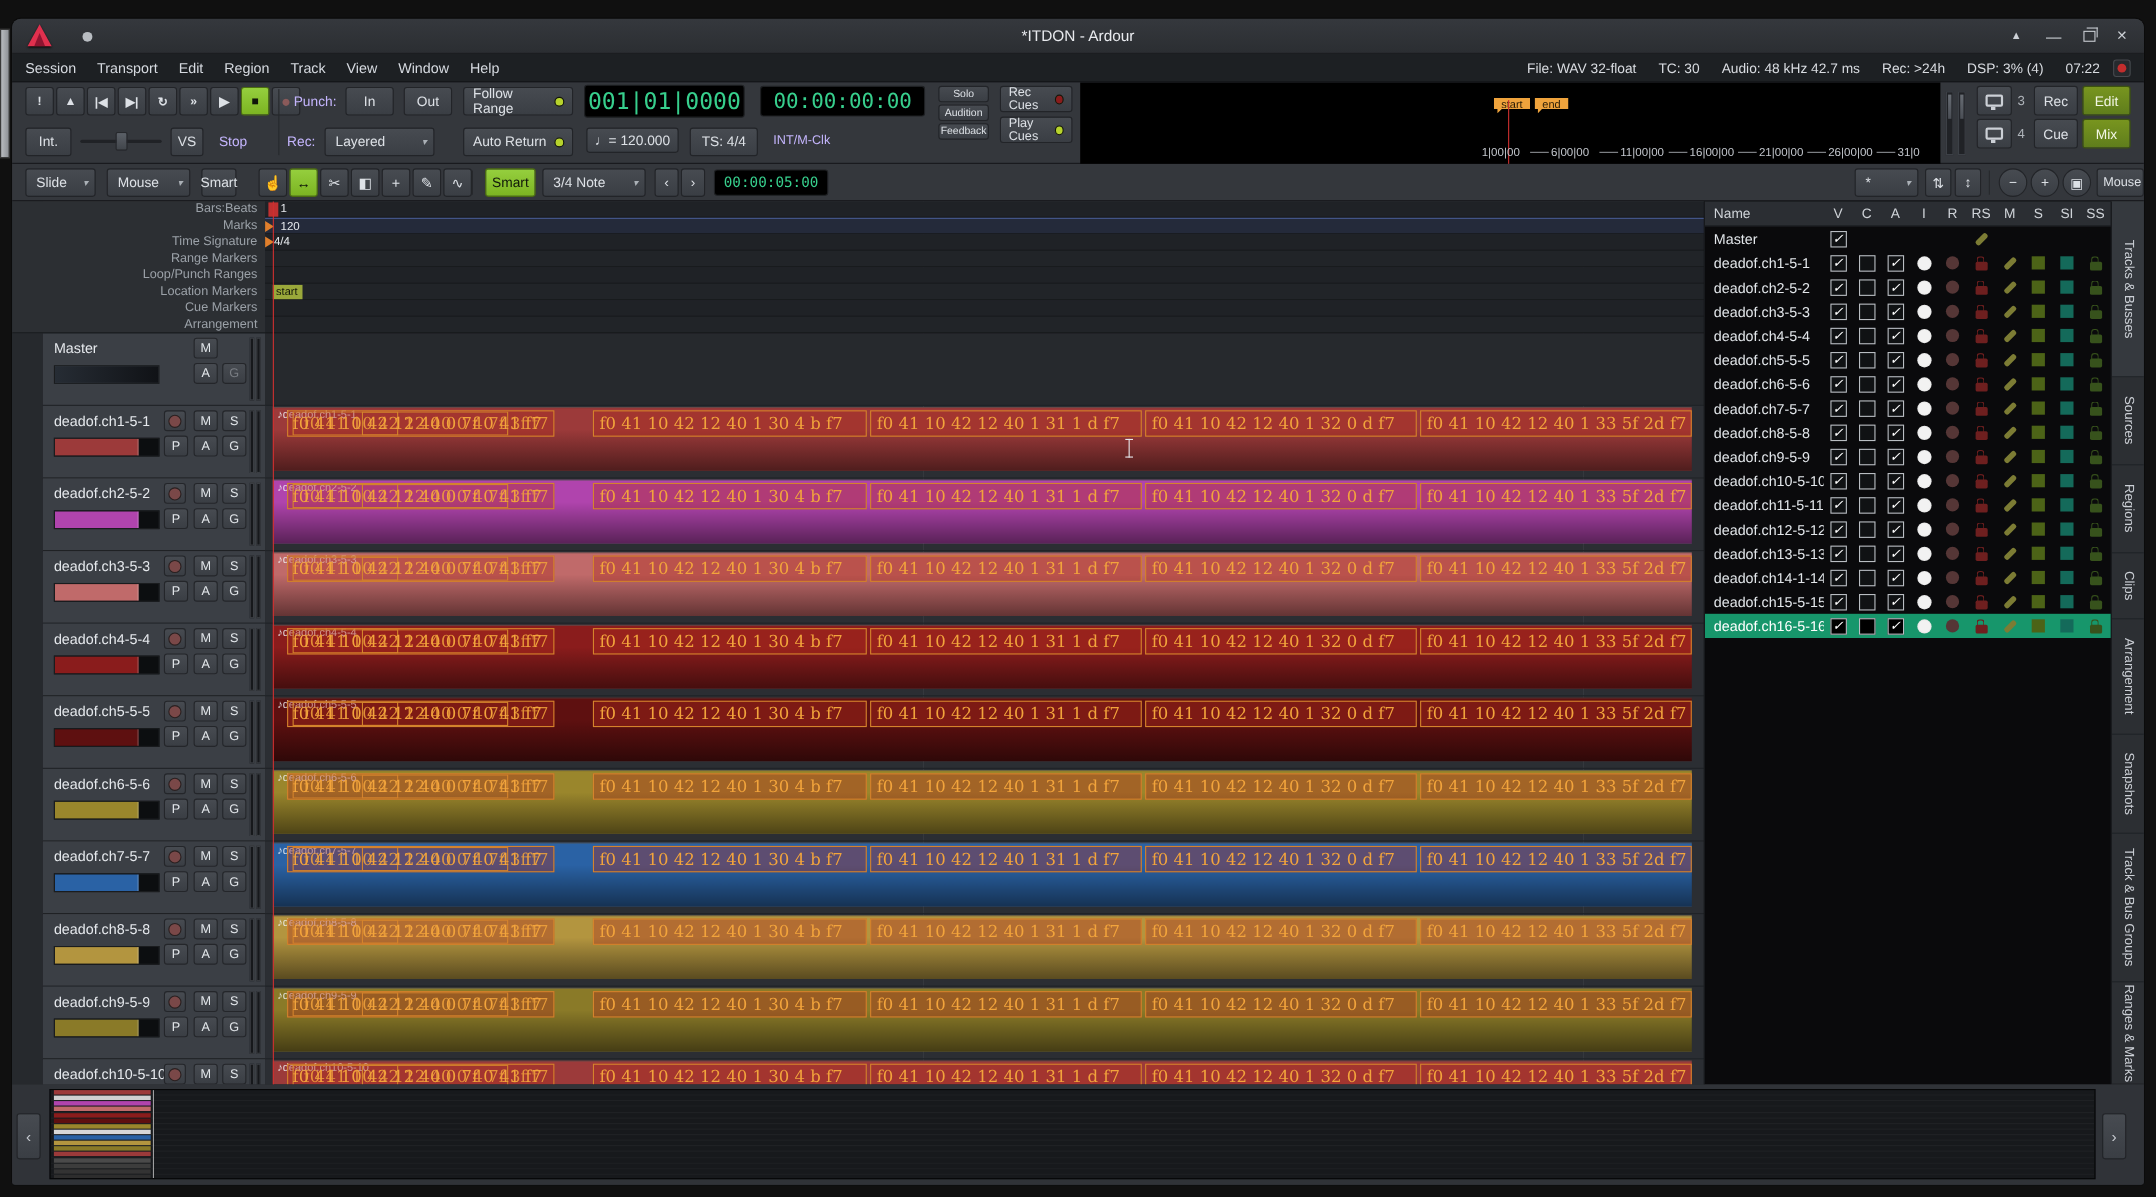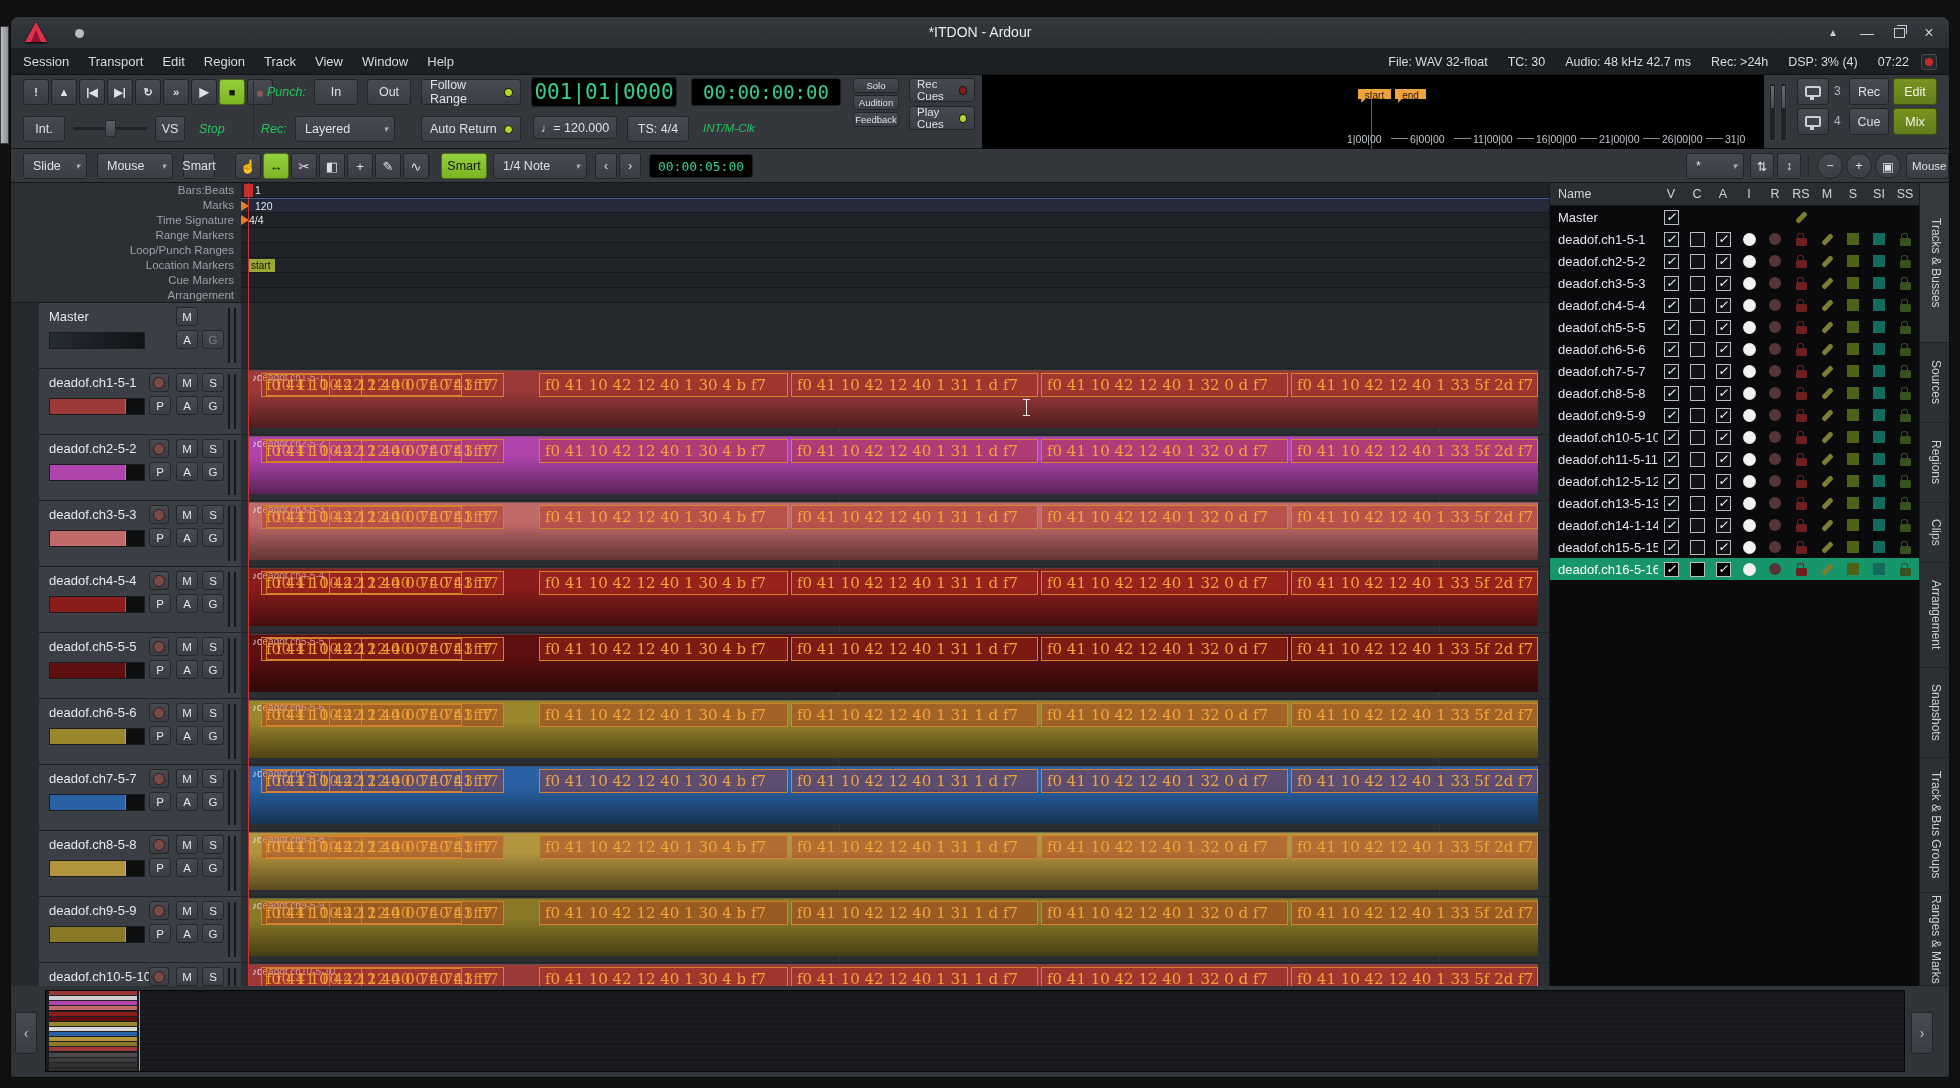--- a/index.html
+++ b/index.html
@@ -46,21 +46,21 @@
   #rec-indicator { width:16px; height:16px; background:#26292d; border:1px solid #46494e; border-radius:3px;
              margin-left:12px; display:flex; align-items:center; justify-content:center; }
   #rec-indicator i { width:8px; height:8px; border-radius:50%; background:#c22d2d; }
 
   
   #transport { position:relative; height:74px; background:#34373c; border-bottom:1px solid #141619; }
   .btn { position:absolute; background:linear-gradient(#474b51,#3a3e44); border:1px solid #222428;
          border-radius:3px; color:#dde1e6; font-size:12.5px; display:flex; align-items:center;
          justify-content:center; }
   .btn.green { background:linear-gradient(#95cf3e,#7cb422); color:#10160a; border-color:#4c6e10; }
-  .lbl { position:absolute; color:#22c55e; font-size:12.5px;font-style:italic; }
+  .lbl { position:absolute; color:#c4b5fd; font-size:12.5px; }
   .clock { position:absolute; background:#000; border:1px solid #1e2023; border-radius:3px;
            color:#37cf8d; font-family:"DejaVu Sans Mono", monospace; display:flex;
            align-items:center; justify-content:center; }
   .dd-caret { margin-left:auto; margin-right:6px; font-size:9px; color:#aab0b6; }
   .dd { justify-content:flex-start; padding-left:9px; }
   .opt-dot { width:9px; height:9px; border-radius:50%; background:#b7d32c; border:1px solid #14170a;
              margin-left:auto; margin-right:7px; }
   .opt-dot.red { background:#8a1c1c; }
   .vsep { position:absolute; width:1px; background:#26282c; }
 
@@ -382,21 +382,21 @@
           <div class="btn tbtn">
             <span>✎</span>
           </div>
           <div class="btn tbtn">
             <span>∿</span>
           </div>
         </div>
       <div class="vsep" style="left:418px; top:6px; height:22px;"></div>
       <div class="btn green" style="left:430px; top:4px; width:46px; height:26px;">Smart</div>
       <div class="btn dd" style="left:482px; top:4px; width:94px; height:26px;">
-        <span>1/4 Note</span>
+        <span>3/4 Note</span>
           <i class="dd-caret">▾</i>
       </div>
       <div class="btn" style="left:584px; top:4px; width:22px; height:26px;">‹</div>
       <div class="btn" style="left:608px; top:4px; width:22px; height:26px;">›</div>
       <div class="clock" style="left:638px; top:5px; width:104px; height:24px; font-size:13px;">00:00:05:00</div>
 
       <div class="btn dd" style="left:1675px; top:4px; width:58px; height:26px;">
         <span>*</span>
           <i class="dd-caret">▾</i>
       </div>

